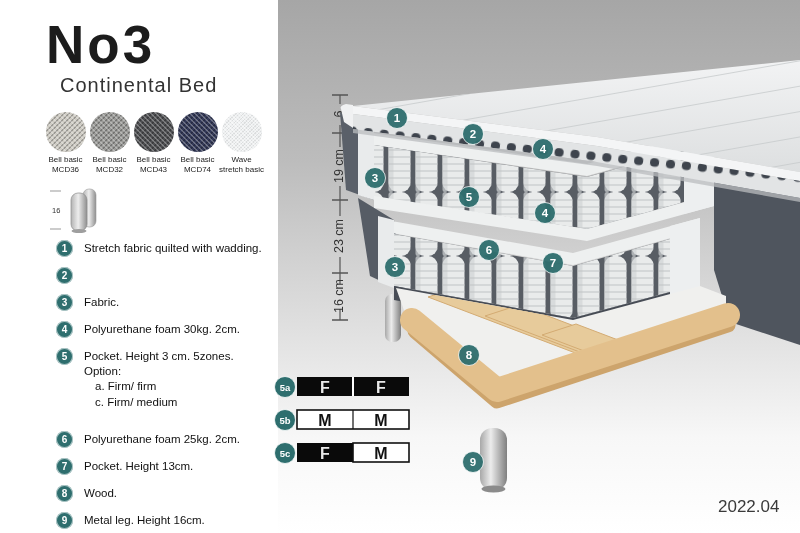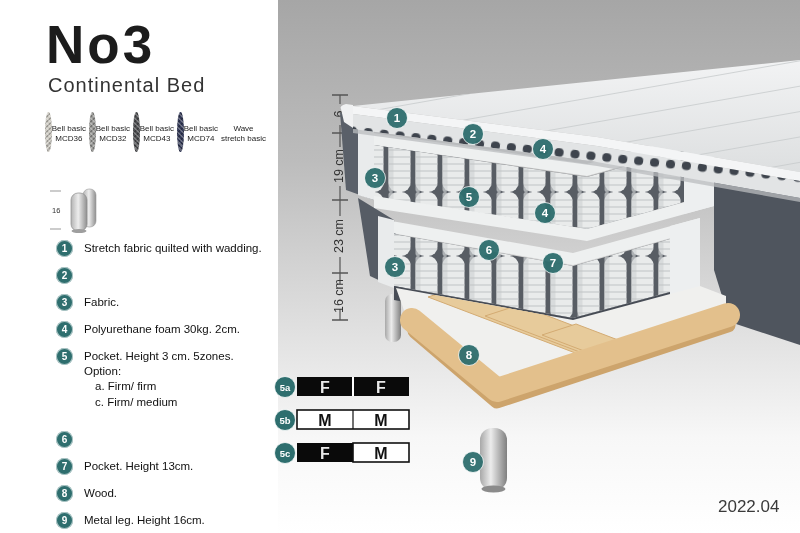--- a/index.html
+++ b/index.html
@@ -2,24 +2,24 @@
 <html><head>
 <meta charset="utf-8">
 <style>
   html,body{margin:0;padding:0;}
   body{width:800px;height:533px;background:#ffffff;font-family:"Liberation Sans",sans-serif;position:relative;overflow:hidden;}
   .page{position:absolute;inset:0;width:800px;height:533px;}
 
   
   .left-panel{position:absolute;left:0;top:0;width:278px;height:533px;background:#ffffff;}
   .title{position:absolute;left:46px;top:14px;font-size:53px;font-weight:700;letter-spacing:3px;color:#1c1c1c;}
-  .subtitle{position:absolute;left:48px;top:74px;font-size:20px;font-weight:300;letter-spacing:1px;color:#333;}
+  .subtitle{position:absolute;left:60px;top:74px;font-size:20px;font-weight:300;letter-spacing:1px;color:#333;}
 
   .swatches{position:absolute;left:45px;top:112px;display:flex;gap:3px;}
-  .swatch{width:41px;display:flex;flex-direction:row;align-items:center;}
+  .swatch{width:41px;display:flex;flex-direction:column;align-items:center;}
   .swatch-circle{width:40px;height:40px;border-radius:50%;
      background-image:
        repeating-linear-gradient(45deg, rgba(255,255,255,.28) 0 1.5px, transparent 1.5px 3.5px),
        repeating-linear-gradient(-45deg, rgba(0,0,0,.25) 0 1.5px, transparent 1.5px 3.5px);}
   .sw1{background-color:#cfccc4;}
   .sw2{background-color:#9b9b98;}
   .sw3{background-color:#4e4f52;}
   .sw4{background-color:#343a58;}
   .sw5{background-color:#eef0f1;background-image:
        repeating-linear-gradient(45deg, rgba(255,255,255,.5) 0 1px, transparent 1px 2.5px),
@@ -106,20 +106,21 @@
         <div class="legend-text">Polyurethane foam 30kg. 2cm.</div>
       </div>
       <div class="legend-item" style="margin-bottom:0;">
         <div class="legend-num">5</div>
         <div class="legend-text">Pocket. Height 3 cm. 5zones. Option:</div>
       </div>
       <div class="legend-sub">a. Firm/ firm</div>
       <div class="legend-sub" style="margin-bottom:22px;">c. Firm/ medium</div>
       <div class="legend-item">
         <div class="legend-num">6</div>
+        <div class="legend-text">Polyurethane foam 25kg. 2cm.</div>
       </div>
       <div class="legend-item">
         <div class="legend-num">7</div>
         <div class="legend-text">Pocket. Height 13cm.</div>
       </div>
       <div class="legend-item">
         <div class="legend-num">8</div>
         <div class="legend-text">Wood.</div>
       </div>
       <div class="legend-item">

